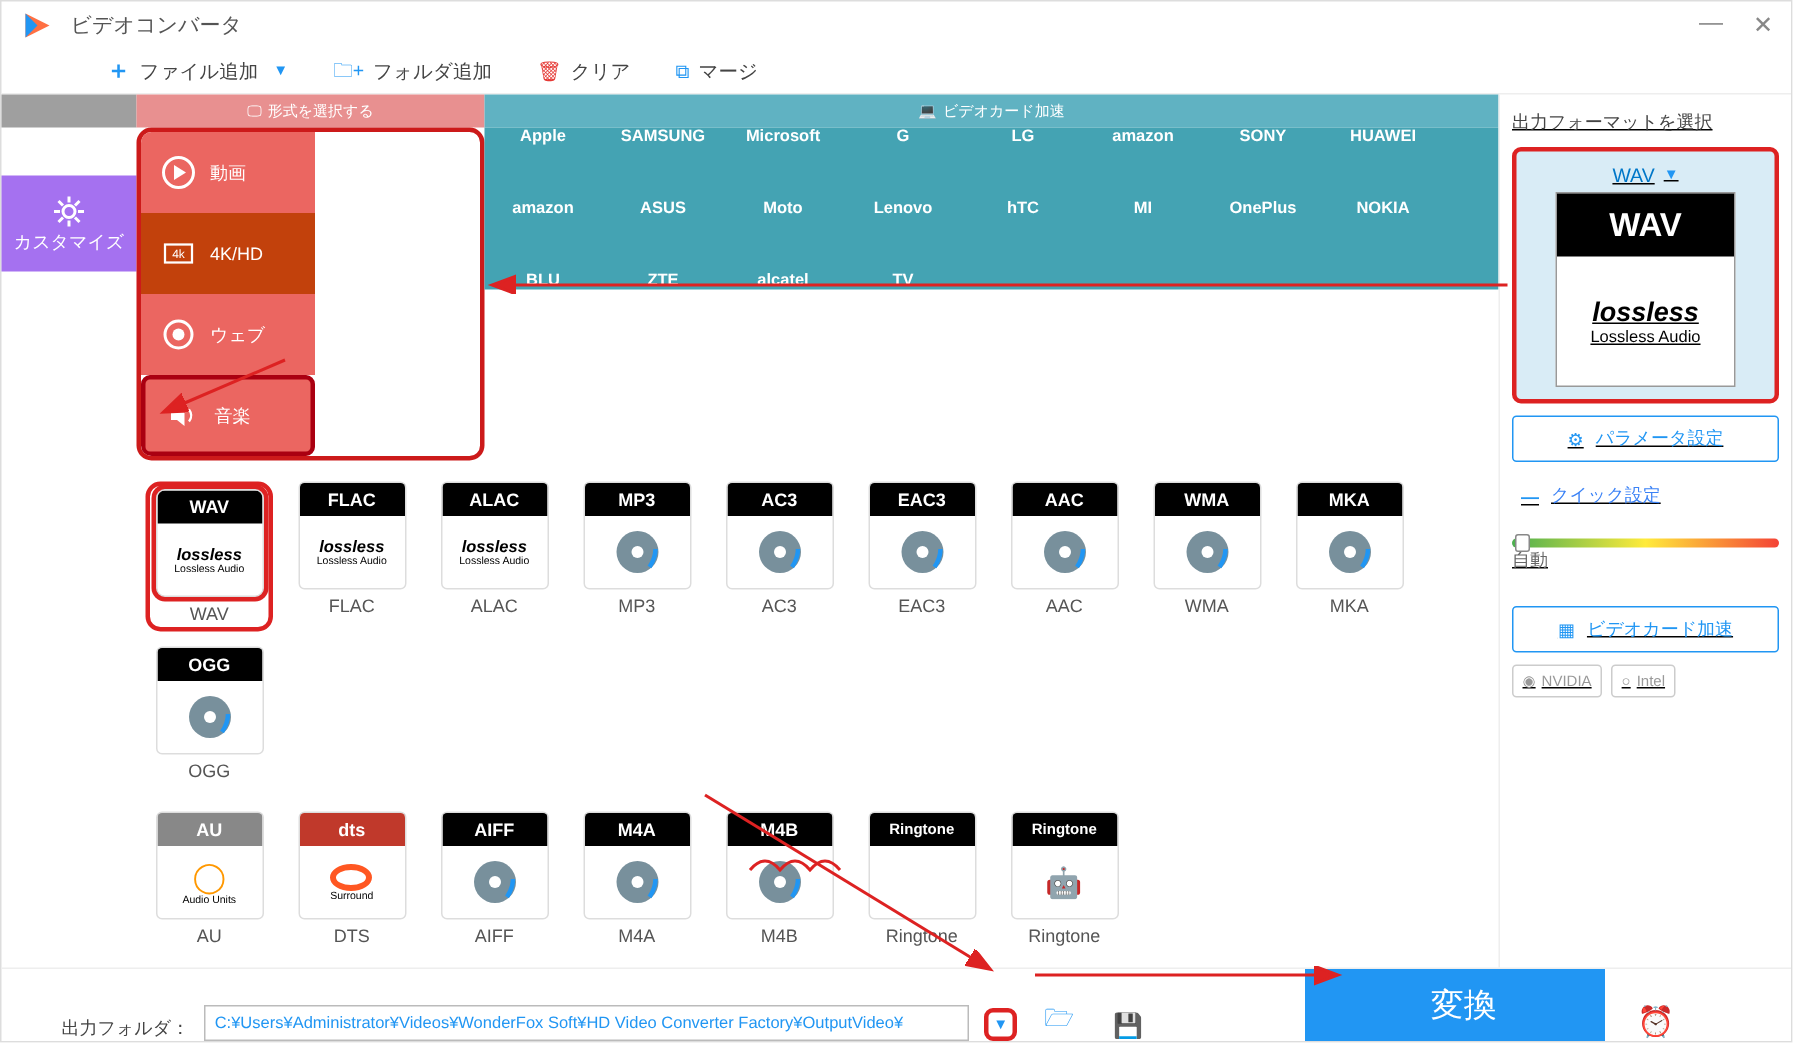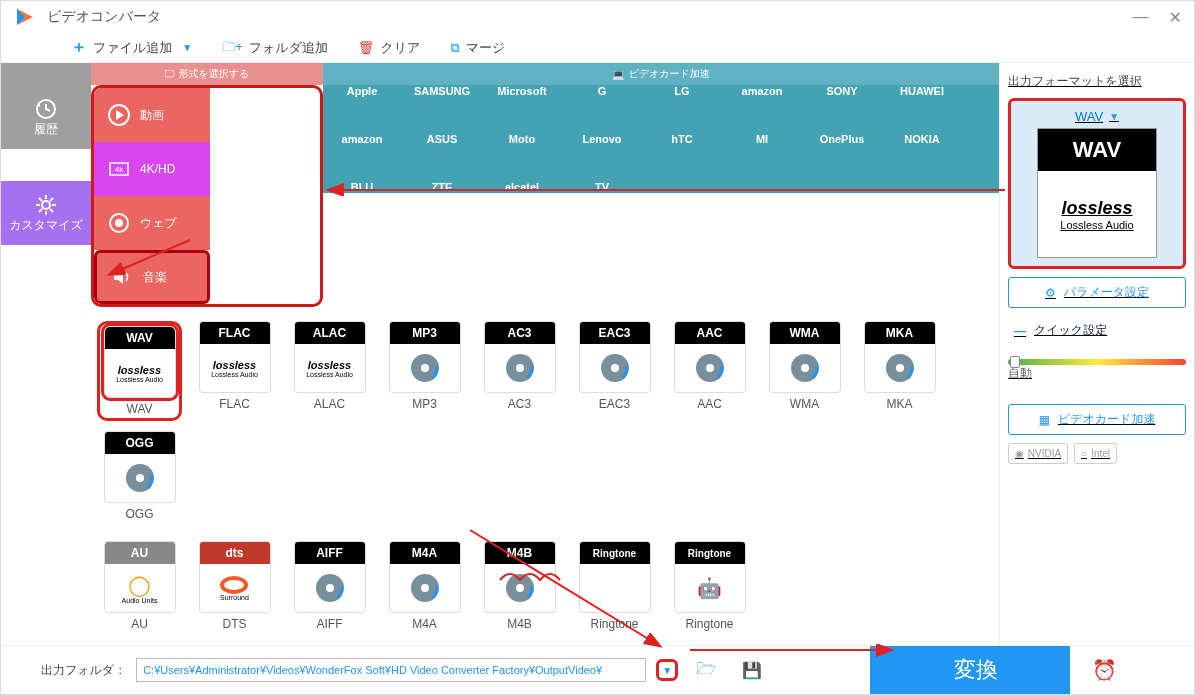--- a/index.html
+++ b/index.html
@@ -22,21 +22,21 @@
 .left-tab { height: 64px; display: flex; flex-direction: column; align-items: center; justify-content: center; color: #fff; font-size: 12px; cursor: pointer; }
 .left-tab.history { background: #9f9f9f; }
 .left-tab.customize { background: #a571f0; margin-top: 32px; }
 .main-area { flex: 1; display: flex; flex-direction: column; }
 .tabs-header { height: 22px; display: flex; }
 .tab-format { flex: 0 0 232px; background: #e89090; display: flex; align-items: center; justify-content: center; font-size: 10px; color: #fff; gap: 4px; }
 .tab-device { flex: 1; background: #60b2c2; display: flex; align-items: center; justify-content: center; font-size: 10px; color: #fff; gap: 4px; }
 .category-row { display: flex; }
 .cat-btn { width: 116px; height: 54px; display: flex; align-items: center; justify-content: flex-start; gap: 10px; padding-left: 14px; color: #fff; font-size: 12px; cursor: pointer; }
 .cat-btn.video { background: #eb6661; }
-.cat-btn.hd { background: #d946ef; }
+.cat-btn.hd { background: #c2410c; }
 .cat-btn.web { background: #eb6661; }
 .cat-btn.audio { background: #eb6661; border: 3px solid #d22; border-radius: 6px; box-shadow: 0 0 0 2px #eb6661 inset; position: relative; }
 .brands { flex: 1; background: #44a3b3; display: flex; flex-wrap: wrap; align-content: center; padding: 4px 8px; gap: 4px 18px; align-items: center; color: #fff; font-size: 12px; height: 108px; }
 .brand { width: 62px; height: 44px; display: flex; align-items: center; justify-content: center; font-size: 11px; font-weight: bold; }
 .formats-grid { padding: 14px 6px; display: flex; flex-wrap: wrap; gap: 10px 10px; align-content: flex-start; }
 .format-item { width: 85px; display: flex; flex-direction: column; align-items: center; gap: 4px; cursor: pointer; }
 .format-item .thumb { width: 72px; height: 72px; border: 1px solid #ddd; border-radius: 4px; background: #fff; display: flex; flex-direction: column; align-items: center; justify-content: flex-start; overflow: hidden; }
 .format-item .thumb .topbar { width: 100%; height: 22px; background: #000; color: #fff; font-size: 12px; font-weight: bold; display: flex; align-items: center; justify-content: center; }
 .format-item .thumb .body { flex:1; display:flex; flex-direction:column; align-items:center; justify-content:center; font-size:8px; }
 .format-item .label { font-size: 12px; color: #555; }
@@ -49,21 +49,21 @@
 .preview-thumb .pt-mid { flex:1; display:flex; flex-direction:column; align-items:center; justify-content:center; }
 .preview-thumb .pt-mid .lossless { font-size:18px; font-weight:bold; font-style:italic; }
 .preview-thumb .pt-mid .sub { font-size:11px; }
 .option-btn { border: 1px solid #2196f3; border-radius: 3px; padding: 6px; font-size: 12px; color: #2196f3; display: flex; align-items: center; gap: 8px; justify-content: center; cursor: pointer; }
 .option-plain { padding: 6px; font-size: 12px; color: #444; display: flex; align-items: center; gap: 8px; cursor: pointer; }
 .slider-bar { height: 6px; background: linear-gradient(to right, #4caf50 0%, #ffeb3b 50%, #f44336 100%); position: relative; border-radius: 3px; }
 .slider-knob { position: absolute; left: 2px; top: -3px; width: 10px; height: 12px; background: #fff; border: 1px solid #888; border-radius: 2px; }
 .auto-label { font-size: 12px; color: #666; }
 .gpu-row { display: flex; gap: 6px; }
 .gpu-chip { border: 1px solid #ccc; border-radius: 3px; padding: 4px 6px; font-size: 10px; color: #999; display: flex; align-items: center; gap: 4px; }
-.bottom-bar { height: 56px; border-top: 1px solid #eee; display: flex; align-items: center; padding: 0 40px; gap: 10px; }
+.bottom-bar { height: 56px; border-top: 1px solid #eee; display: flex; align-items: flex-end; padding: 0 40px; gap: 10px; }
 .out-label { font-size: 12px; color: #444; }
 .out-path { flex: 0 0 510px; border: 1px solid #bbb; height: 24px; font-size: 11px; color: #2196f3; padding: 0 6px; display: flex; align-items: center; }
 .path-dd { width: 22px; height: 22px; border: 3px solid #d22; border-radius: 6px; display: flex; align-items: center; justify-content: center; color: #2196f3; font-size: 10px; cursor: pointer; }
 .path-ico { color: #2196f3; cursor: pointer; font-size: 16px; margin: 0 8px; }
 .convert-btn { background: #2196f3; color: #fff; width: 200px; height: 48px; display: flex; align-items: center; justify-content: center; font-size: 22px; cursor: pointer; margin-left: 90px; padding-left: 12px; }
 .clock-ico { color: #2196f3; margin-left: 12px; font-size: 20px; cursor: pointer; }
 .annotation-arrow { position: absolute; pointer-events: none; }
 svg.arrow { stroke: #d22; fill: #d22; }
 </style>
 </head>
@@ -102,28 +102,20 @@
     <div class="toolbar-btn">
       <span class="merge-ico">⧉</span>
       <span>マージ</span>
     </div>
   </div>
 
   <div class="body-row">
 
     <div class="left-col">
       <div style="height:22px;background:#9f9f9f"></div>
-      <div class="left-tab history">
-        <svg width="24" height="24">
-            <circle cx="12" cy="12" r="9" fill="none" stroke="#fff" stroke-width="2"></circle>
-            <path d="M12 7 v5 l4 2" stroke="#fff" stroke-width="2" fill="none"></path>
-            <path d="M3 8 l3 -2 l0 4 z" fill="#fff"></path>
-          </svg>
-        <span>履歴</span>
-      </div>
       <div class="left-tab customize">
         <svg width="24" height="24">
             <circle cx="12" cy="12" r="4" fill="none" stroke="#fff" stroke-width="2"></circle>
             <g stroke="#fff" stroke-width="2">
               <line x1="12" y1="2" x2="12" y2="6"></line>
               <line x1="12" y1="18" x2="12" y2="22"></line>
               <line x1="2" y1="12" x2="6" y2="12"></line>
               <line x1="18" y1="12" x2="22" y2="12"></line>
               <line x1="5" y1="5" x2="8" y2="8"></line>
               <line x1="16" y1="16" x2="19" y2="19"></line>
@@ -419,21 +411,21 @@
             <div class="sub">Lossless Audio</div>
           </div>
         </div>
       </div>
       <div class="option-btn">
         <span>⚙</span>
         <span>パラメータ設定</span>
       </div>
       <div class="option-plain" style="color:#2196f3">
         <span style="color:#2196f3;font-weight:bold">—</span>
-        <span style="color:#0f172a">クイック設定</span>
+        <span style="color:#3b82f6">クイック設定</span>
       </div>
       <div style="margin-top:6px">
         <div class="slider-bar">
           <div class="slider-knob"></div>
         </div>
         <div class="auto-label">自動</div>
       </div>
       <div class="option-btn" style="margin-top:14px">
         <span>▦</span>
         <span>ビデオカード加速</span>

